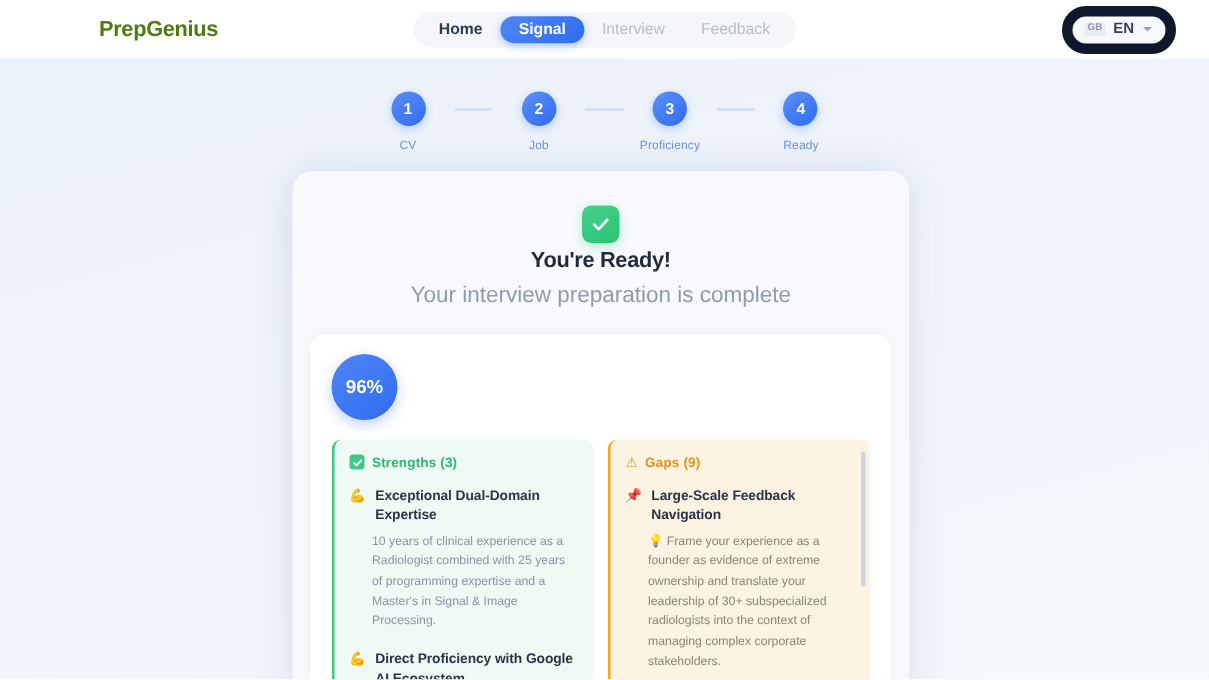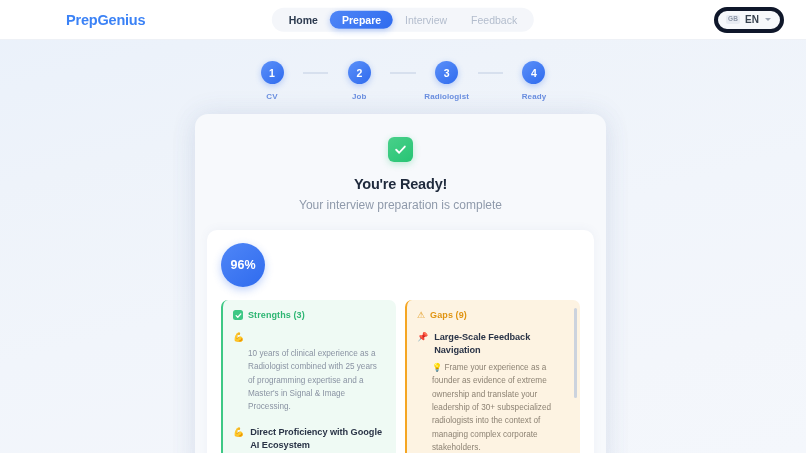--- a/index.html
+++ b/index.html
@@ -33,21 +33,21 @@
     align-items: center;
     padding: 0 22px 0 66px;
     border-bottom: 1px solid #eef1f6;
     z-index: 40;
   }
 
   .logo {
     font-size: 14.5px;
     font-weight: bold;
     letter-spacing: -0.2px;
-    color: #3b82f6;
+    color: #4d7c0f;
     white-space: nowrap;
   }
 
   .nav-pill {
     position: absolute;
     left: 50%;
     top: 50%;
     transform: translate(-50%, -50%);
     display: flex;
     align-items: center;
@@ -78,21 +78,21 @@
   }
 
   .nav-item.muted { color: #b3bdcd; font-weight: normal; }
 
   .lang {
     margin-left: auto;
     display: flex;
     align-items: center;
     gap: 5px;
     background: #f6f8fb;
-    border: 4px solid #0f172a;
+    border: 7px solid #0f172a;
     border-radius: 999px;
     padding: 4px 9px 4px 8px;
     cursor: pointer;
   }
 
   .lang-flag {
     font-size: 6.5px;
     font-weight: bold;
     color: #8d97a8;
     letter-spacing: 0.2px;
@@ -144,21 +144,21 @@
     font-weight: bold;
     display: flex;
     align-items: center;
     justify-content: center;
     box-shadow: 0 2px 6px rgba(47,107,238,0.30);
   }
 
   .step-label {
     margin-top: 8px;
     font-size: 8px;
-    font-weight: bold;
+    font-weight: normal;
     color: #6b8fe0;
     white-space: nowrap;
     letter-spacing: 0.1px;
   }
 
   .step-line {
     flex: 1 1 auto;
     height: 1.5px;
     background: #d7e0ee;
     margin-top: 11px;
@@ -184,32 +184,32 @@
     margin: 0 auto;
     border-radius: 6px;
     background: linear-gradient(145deg, #49d08a 0%, #27c474 100%);
     display: flex;
     align-items: center;
     justify-content: center;
     box-shadow: 0 2px 7px rgba(39,196,116,0.30);
   }
 
   .ready-title {
-    margin-top: 14px;
+    margin-top: 4px;
     text-align: center;
     font-size: 14.5px;
     font-weight: bold;
     color: #1f2a3c;
     letter-spacing: -0.2px;
   }
 
   .ready-sub {
     margin-top: 6px;
     text-align: center;
-    font-size: 12px;
+    font-size: 15px;
     color: #8f9aab;
   }
 
   
   .result {
     margin: 18px 12px 0;
     background: #ffffff;
     border-radius: 10px 10px 0 0;
     padding: 13px 14px 0;
     box-shadow: 0 -1px 10px rgba(84,110,160,0.06);
@@ -347,21 +347,21 @@
 <body>
 
 <div id="app">
 
   <div class="header">
 
     <div class="logo">PrepGenius</div>
 
     <div class="nav-pill">
       <button class="nav-item">Home</button>
-      <button class="nav-item active">Prepare</button>
+      <button class="nav-item active">Signal</button>
       <button class="nav-item muted">Interview</button>
       <button class="nav-item muted">Feedback</button>
     </div>
 
     <div class="lang">
       <span class="lang-flag">GB</span>
       <span class="lang-code">EN</span>
       <span class="lang-caret"></span>
     </div>
   </div>
@@ -377,21 +377,21 @@
 
     <div class="step">
       <div class="step-circle">2</div>
       <div class="step-label">Job</div>
     </div>
 
     <div class="step-line"></div>
 
     <div class="step">
       <div class="step-circle">3</div>
-      <div class="step-label">Radiologist</div>
+      <div class="step-label">Proficiency</div>
     </div>
 
     <div class="step-line"></div>
 
     <div class="step">
       <div class="step-circle">4</div>
       <div class="step-label">Ready</div>
     </div>
   </div>
 
@@ -420,20 +420,21 @@
               <svg width="7" height="7" viewBox="0 0 24 24" fill="none" stroke="#ffffff" stroke-width="4.5" stroke-linecap="round" stroke-linejoin="round">
                 <polyline points="4,12.5 9.5,18 20,6.5"></polyline>
               </svg>
             </span>
             <span class="panel-head-label">Strengths (3)</span>
           </div>
 
           <div class="item">
             <div class="item-head">
               <span class="item-bullet">💪</span>
+              <span class="item-title">Exceptional Dual-Domain Expertise</span>
             </div>
             <div class="item-body">10 years of clinical experience as a Radiologist combined with 25 years of programming expertise and a Master's in Signal &amp; Image Processing.</div>
           </div>
 
           <div class="item">
             <div class="item-head">
               <span class="item-bullet">💪</span>
               <span class="item-title">Direct Proficiency with Google AI Ecosystem</span>
             </div>
 

